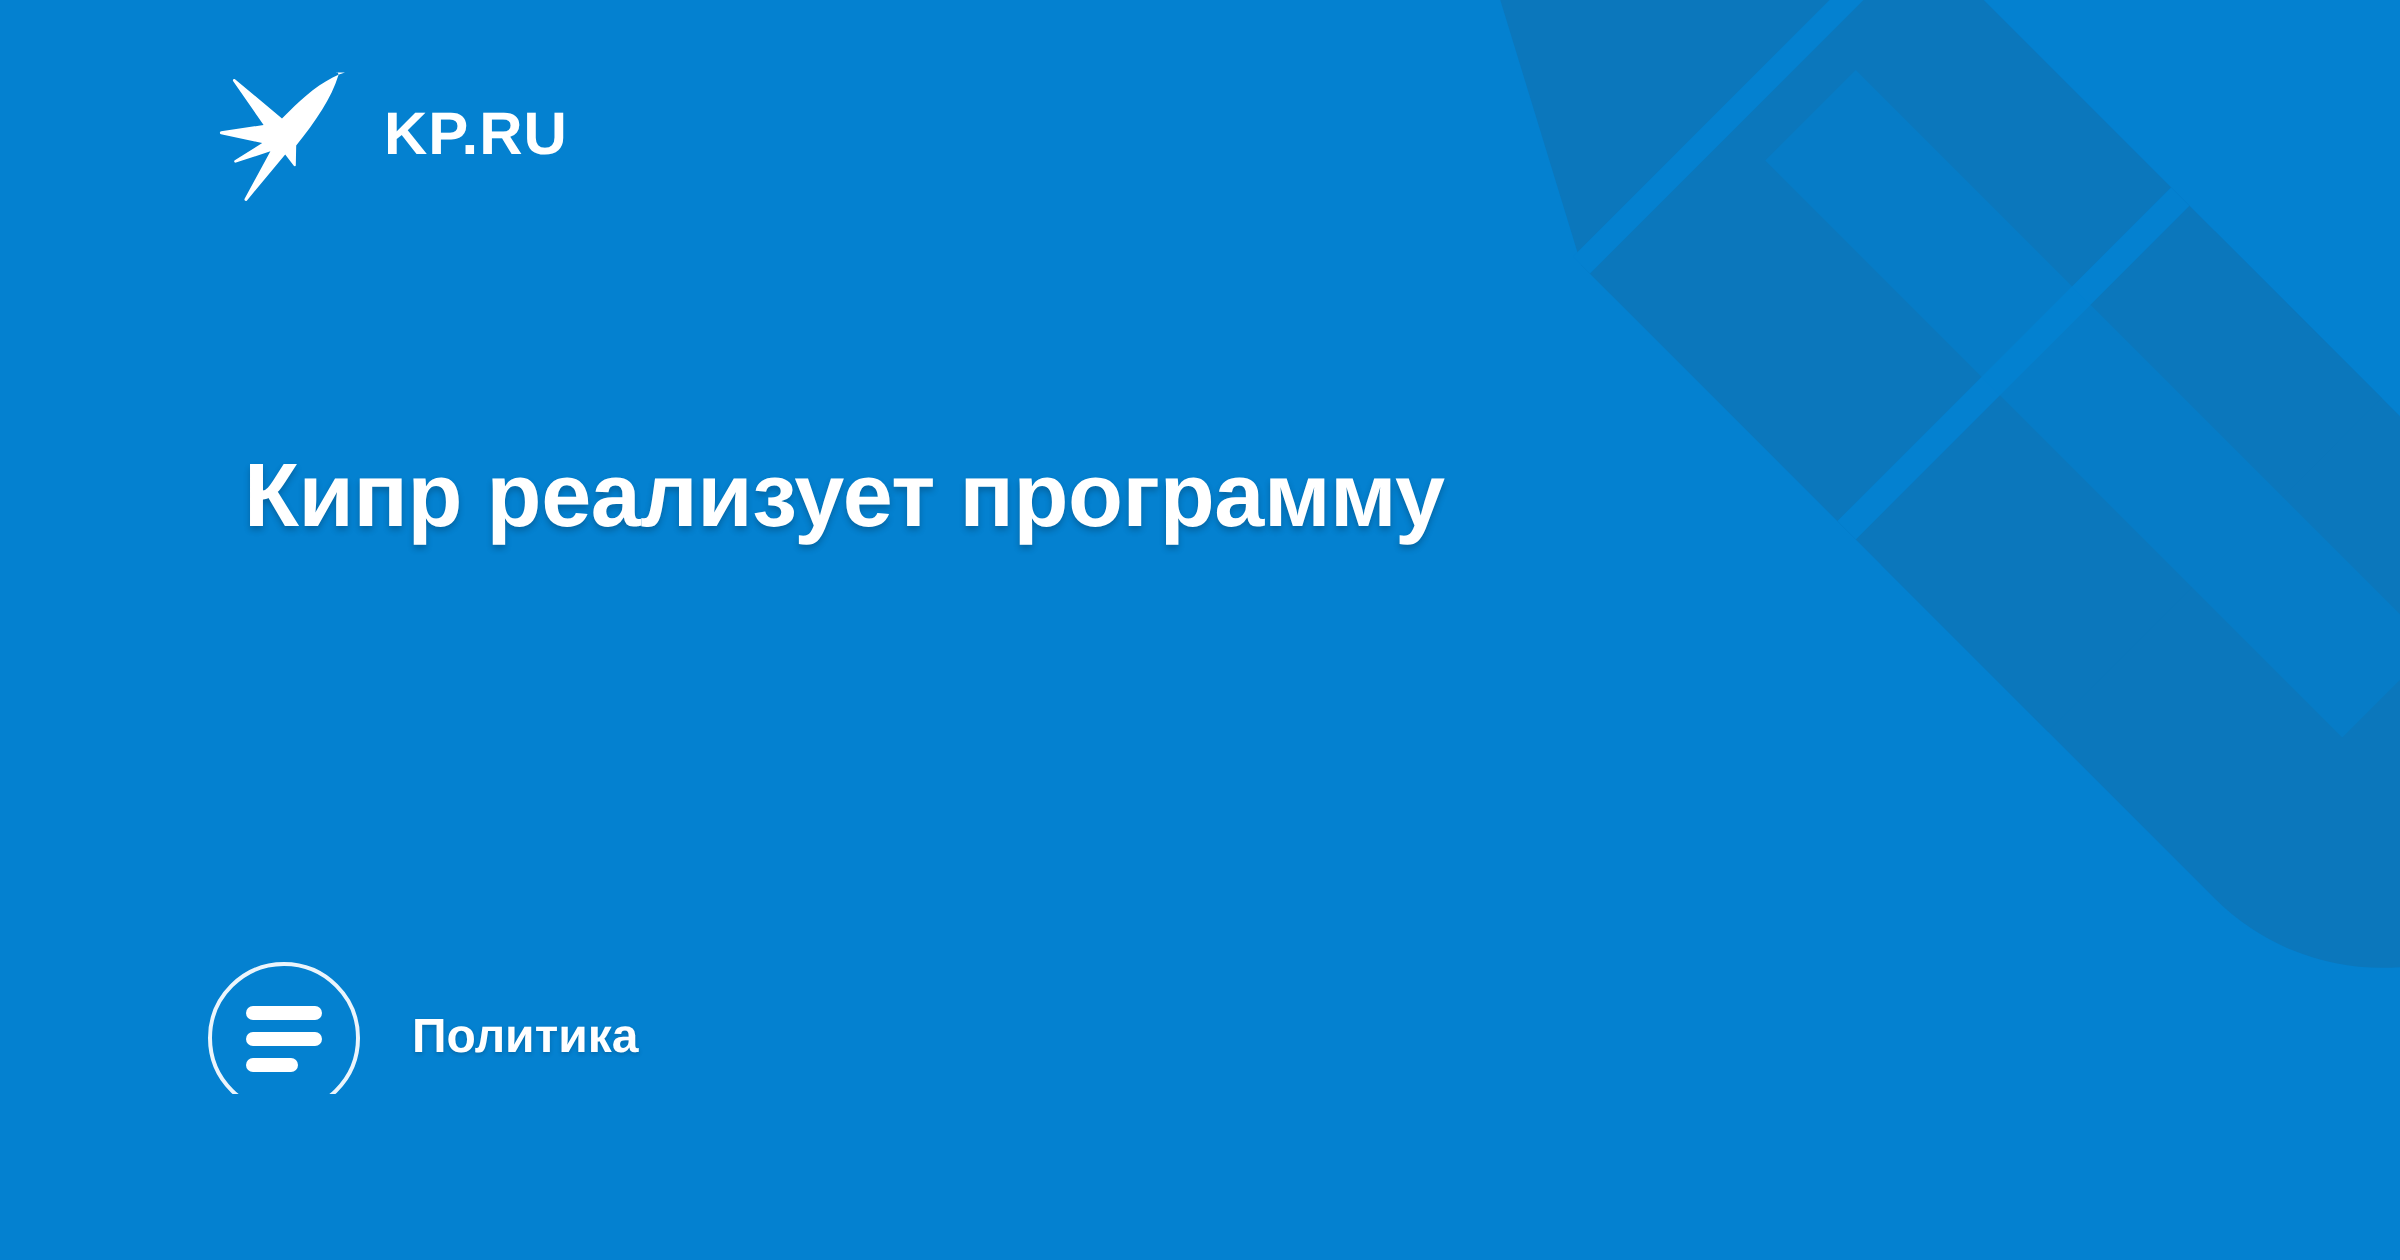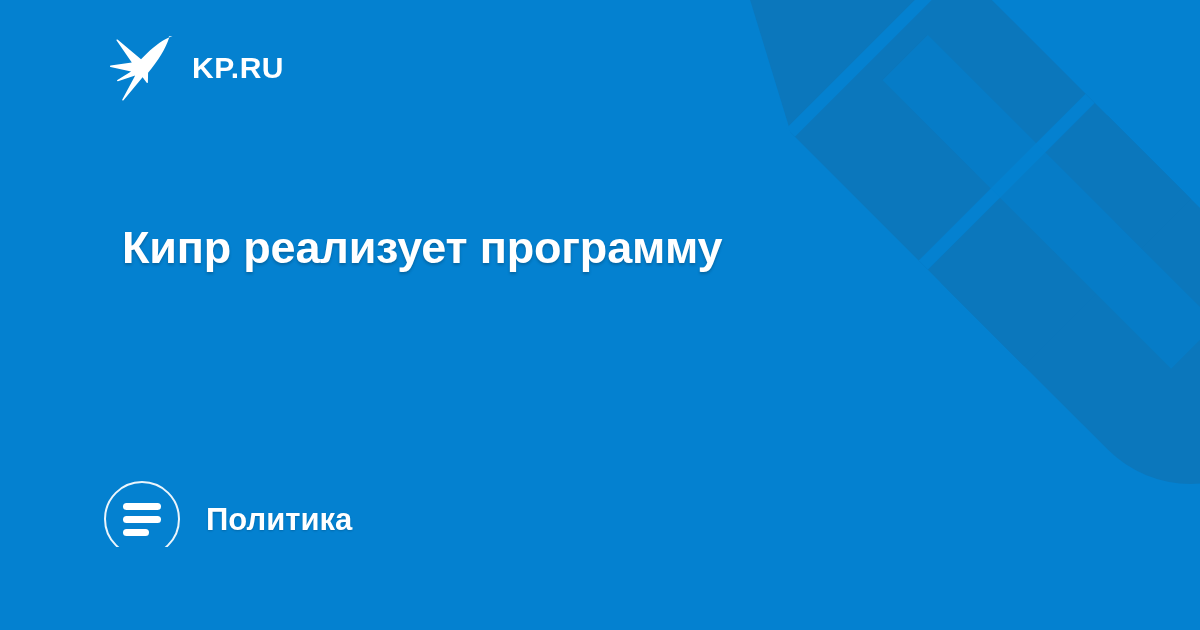--- a/index.html
+++ b/index.html
@@ -68,21 +68,21 @@
   .cat-lines{
     display:flex;flex-direction:column;gap:6px;align-items:flex-start;
   }
   .cat-lines i{
     display:block;height:7px;border-radius:4px;background:#ffffff;
   }
   .cat-lines i:nth-child(1){width:38px;}
   .cat-lines i:nth-child(2){width:38px;}
   .cat-lines i:nth-child(3){width:26px;}
   .cat-label{
-    color:#ffffff;font-size:31px;font-weight:bold;line-height:1;
+    color:#ffffff;font-size:24px;font-weight:bold;line-height:1;
     white-space:nowrap;
     text-shadow:0 1px 2px rgba(0,0,0,0.18);
   }
 </style>
 </head>
 <body>
 
 <div class="card" style="--bg: #0481d0;">
 
   <div class="pencil-layer">

